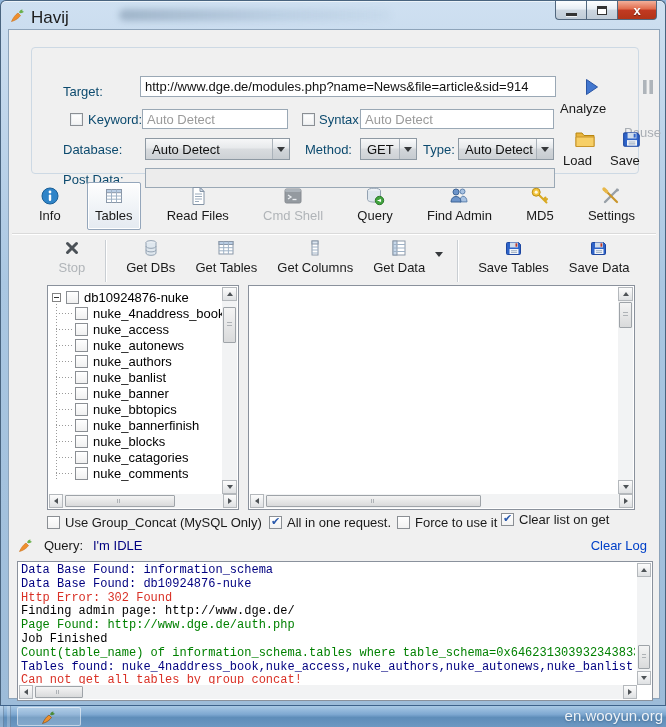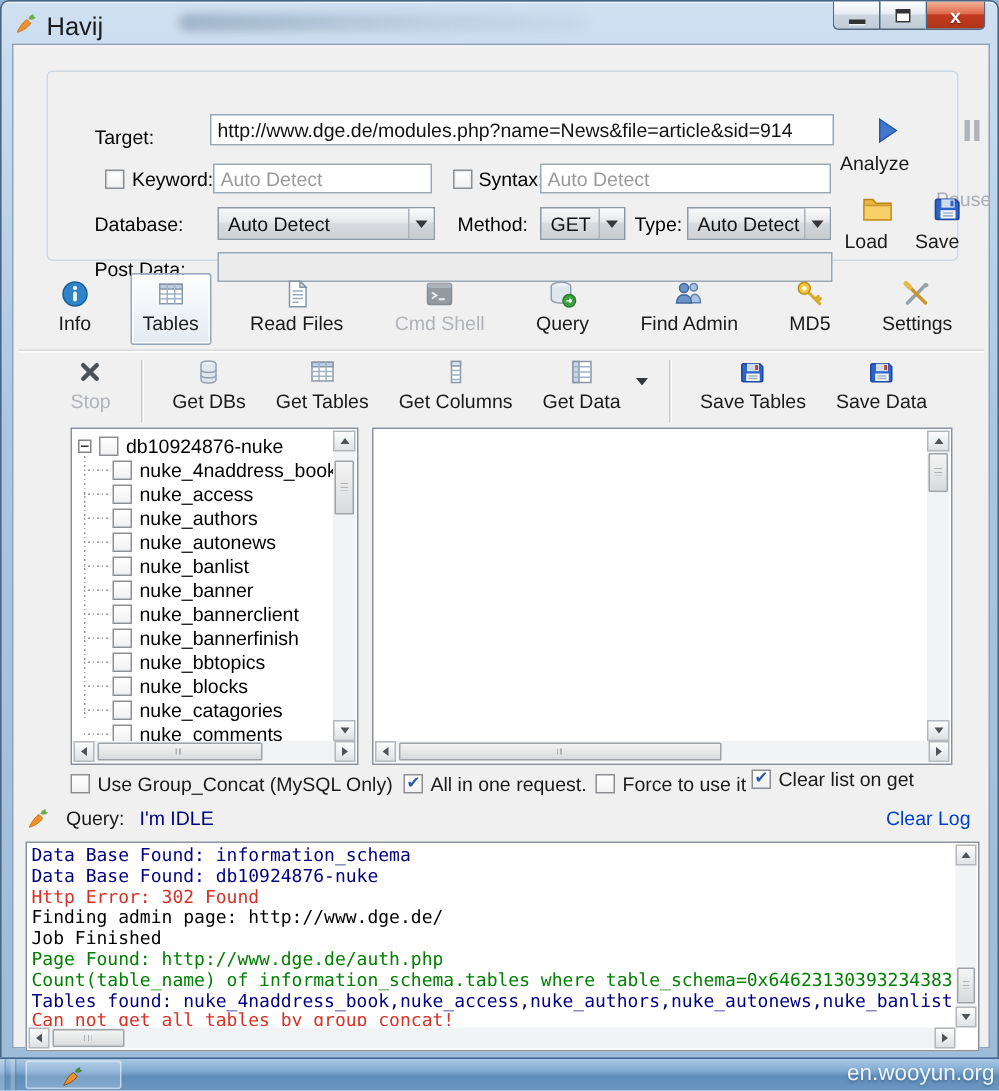--- a/index.html
+++ b/index.html
@@ -43,21 +43,21 @@
   .glyph-close { color:#fff; font-weight:bold; font-size:13px; text-shadow:0 1px 1px rgba(0,0,0,.45); line-height:1; }
 
   .client {
     position:absolute; left:7px; top:28px; width:652px; height:670px;
     background:#f0f0f0; border:1px solid #8ea4ba;
   }
 
   
   .groupbox { position:absolute; left:22px; top:17px; width:608px; height:127px;
     border:1px solid #cdd9e4; border-radius:4px; background:#f0f0f0; }
-  .flabel { position:absolute; color:#000000; }
+  .flabel { position:absolute; color:#0c4a6e; }
   .txt {
     position:absolute; border:1px solid #9aa8b5; background:#fff;
     font-family:"Liberation Sans", sans-serif; font-size:13px; padding:2px 4px; color:#111;
   }
   .txt::placeholder { color:#9a9a9a; opacity:1; }
   .txt[readonly].gray { background:#ececec; }
   .cbx {
     position:absolute; width:13px; height:13px; background:linear-gradient(#fff,#f2f2f2);
     border:1px solid #8b8f94; box-shadow:inset 0 0 0 1px #e9edf0;
   }
@@ -79,21 +79,21 @@
     display:flex; justify-content:space-between; padding:2px 16px 0 22px; }
   .tab { display:flex; flex-direction:column; align-items:center; padding:3px 7px 2px;
     border:1px solid transparent; border-radius:2px; cursor:default; }
   .tab .tab-label { font-size:13px; margin-top:2px; color:#1a1a1a; white-space:nowrap; }
   .tab.selected { border-color:#94a6bb; background:linear-gradient(#fefefe,#eef2f6 60%,#e4eaf1); box-shadow:inset 0 0 0 1px #fff; }
   .tab.disabled .tab-label { color:#b0b4b8; }
   .tab.disabled svg { opacity:.55; }
   .hsep { position:absolute; left:3px; right:3px; top:203px; height:1px; background:#dadada; box-shadow:0 1px 0 #fff; }
 
   
-  .actionbar { position:absolute; left:28px; right:8px; top:207px; height:48px; display:flex; align-items:stretch; }
+  .actionbar { position:absolute; left:28px; right:8px; top:207px; height:48px; display:flex; align-items:stretch;justify-content:center; }
   .act { display:flex; flex-direction:column; align-items:center; justify-content:flex-start; padding:2px 10px 0; cursor:default; }
   .act .act-label { font-size:13px; margin-top:3px; color:#1a1a1a; white-space:nowrap; }
   .act.disabled .act-label { color:#b0b4b8; }
   .vsep { width:1px; background:#c9ced3; box-shadow:1px 0 0 #fff; margin:3px 10px; }
   .dd-arrow { display:flex; align-items:center; padding:0 4px 14px 0; }
 
   
   .panel { position:absolute; background:#fff; border:1px solid #8a919c; }
   .panel-left  { left:38px; top:255px; width:192px; height:225px; }
   .panel-right { left:239px; top:255px; width:387px; height:225px; }
@@ -145,21 +145,21 @@
   .status-row { position:absolute; left:0; right:0; top:505px; height:24px; }
   .status-carrot { position:absolute; left:9px; top:2px; width:16px; height:16px; }
   .status-label { position:absolute; left:35px; top:3px; color:#1a1a1a; }
   .status-value { position:absolute; left:84px; top:3px; color:#000080; }
   .clear-log { position:absolute; right:12px; top:3px; color:#0040c8; cursor:pointer; }
 
   
   .logbox { position:absolute; left:8px; top:531px; width:636px; height:140px; background:#fff; border:1px solid #8a919c; }
   .log-lines { position:absolute; left:3px; top:2px; right:17px; bottom:16px; overflow:hidden;
     font-family:"DejaVu Sans Mono", monospace; font-size:12px; line-height:13.8px; }
-  .log-line { white-space:pre; }
+  .log-line { white-space:pre;font-family:Liberation Mono, monospace; }
   .log-line.navy  { color:#000080; }
   .log-line.red   { color:#d93025; }
   .log-line.green { color:#008000; }
   .log-line.black { color:#000000; }
   .logbox .vscroll { bottom:15px; width:14px; }
   .logbox .hscroll { right:15px; }
 
   
   .taskbar { position:absolute; left:0; top:705px; width:666px; height:22px;
     background:linear-gradient(#a9c9e5,#7ea8d1 40%,#5e8db9 55%,#6c98c2);
@@ -466,51 +466,47 @@
               <span class="t-label">nuke_4naddress_book</span>
             </div>
 
             <div class="tree-row tree-child">
               <span class="t-cb"></span>
               <span class="t-label">nuke_access</span>
             </div>
 
             <div class="tree-row tree-child">
               <span class="t-cb"></span>
+              <span class="t-label">nuke_autonews</span>
+            </div>
+
+            <div class="tree-row tree-child">
+              <span class="t-cb"></span>
               <span class="t-label">nuke_authors</span>
             </div>
 
             <div class="tree-row tree-child">
               <span class="t-cb"></span>
-              <span class="t-label">nuke_autonews</span>
-            </div>
-
-            <div class="tree-row tree-child">
-              <span class="t-cb"></span>
               <span class="t-label">nuke_banlist</span>
             </div>
 
             <div class="tree-row tree-child">
               <span class="t-cb"></span>
               <span class="t-label">nuke_banner</span>
             </div>
 
-            <div class="tree-row tree-child">
-              <span class="t-cb"></span>
-              <span class="t-label">nuke_bannerclient</span>
+
+            <div class="tree-row tree-child">
+              <span class="t-cb"></span>
+              <span class="t-label">nuke_bbtopics</span>
             </div>
 
             <div class="tree-row tree-child">
               <span class="t-cb"></span>
               <span class="t-label">nuke_bannerfinish</span>
-            </div>
-
-            <div class="tree-row tree-child">
-              <span class="t-cb"></span>
-              <span class="t-label">nuke_bbtopics</span>
             </div>
 
             <div class="tree-row tree-child">
               <span class="t-cb"></span>
               <span class="t-label">nuke_blocks</span>
             </div>
 
             <div class="tree-row tree-child">
               <span class="t-cb"></span>
               <span class="t-label">nuke_catagories</span>
@@ -602,23 +598,23 @@
       <div class="log-lines">
 
           <div class="log-line navy">Data Base Found: information_schema</div>
 
           <div class="log-line navy">Data Base Found: db10924876-nuke</div>
 
           <div class="log-line red">Http Error: 302 Found</div>
 
           <div class="log-line black">Finding admin page: http://www.dge.de/</div>
 
+          <div class="log-line green">Page Found: http://www.dge.de/auth.php</div>
+
           <div class="log-line black">Job Finished</div>
-
-          <div class="log-line green">Page Found: http://www.dge.de/auth.php</div>
 
           <div class="log-line green">Count(table_name) of information_schema.tables where table_schema=0x646231303932343833</div>
 
           <div class="log-line navy">Tables found: nuke_4naddress_book,nuke_access,nuke_authors,nuke_autonews,nuke_banlist</div>
 
           <div class="log-line red">Can not get all tables by group_concat!</div>
         </div>
       <div class="vscroll">
         <span class="sb-btn sb-up">
             <span class="tri-u"></span>

